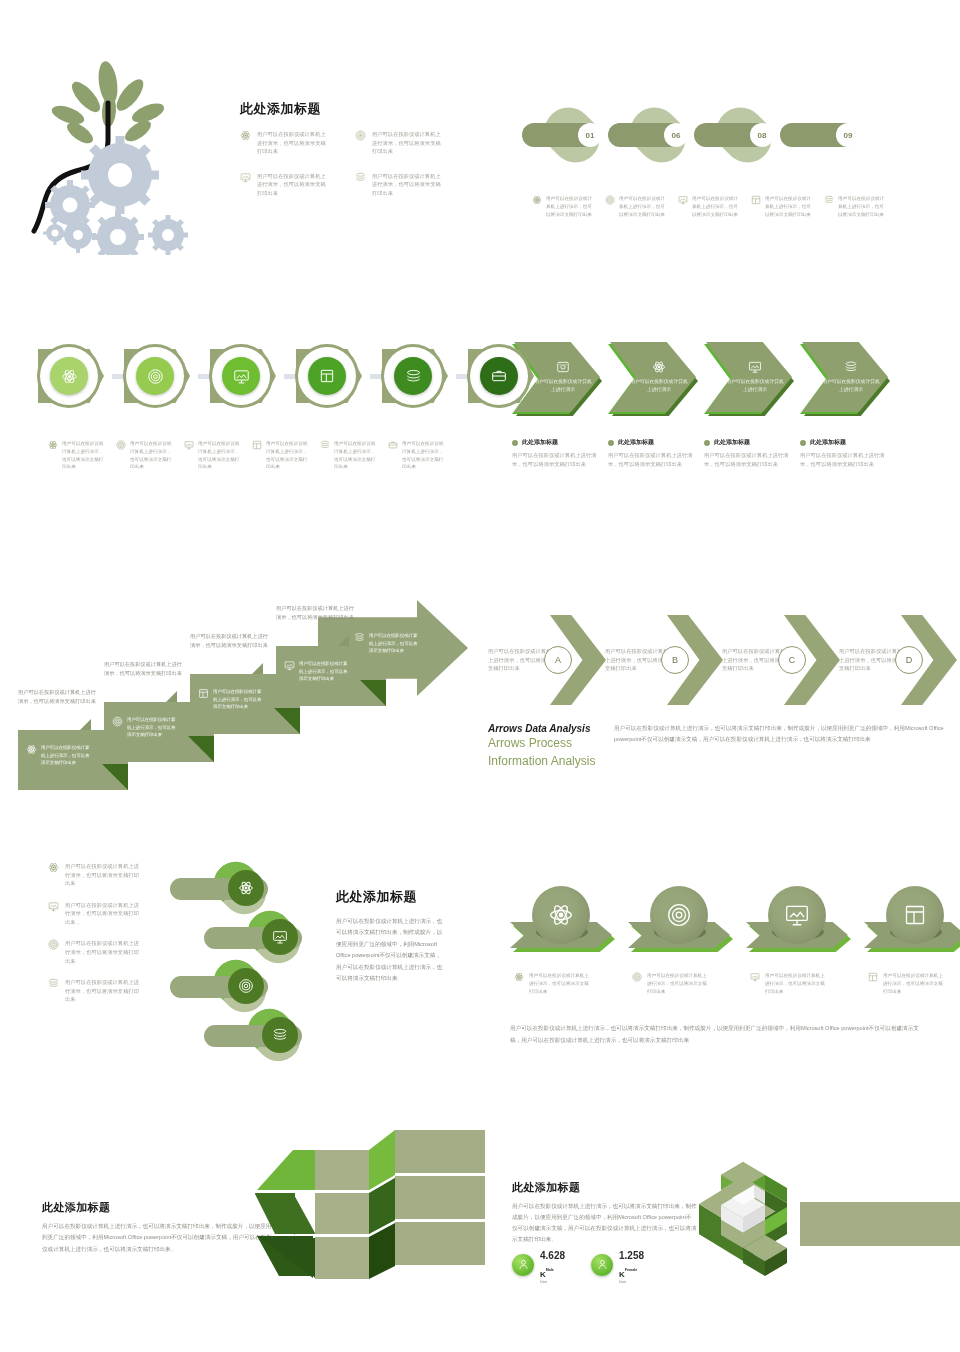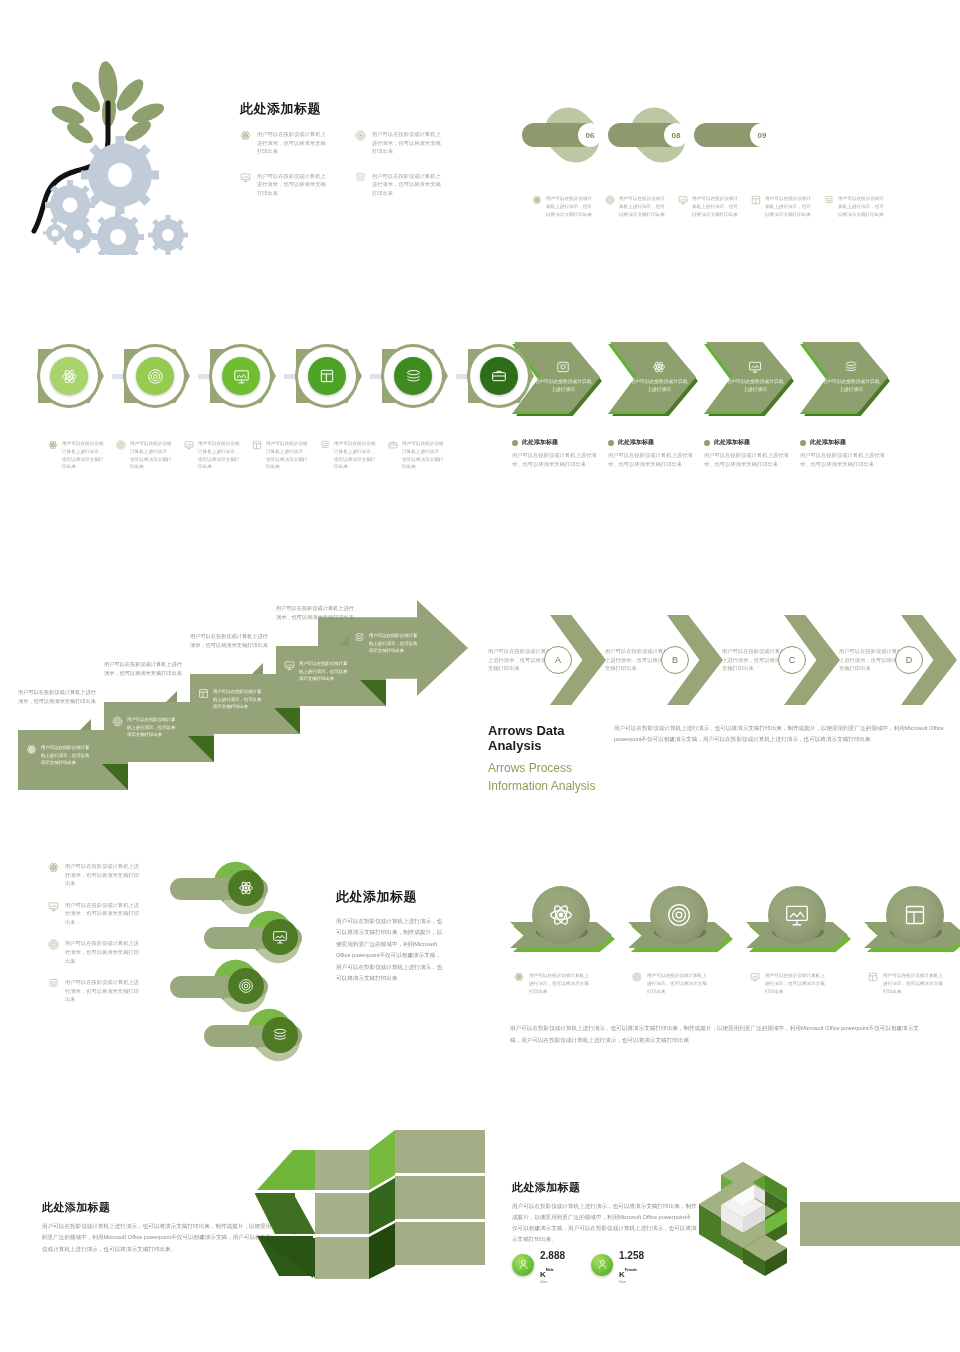--- a/index.html
+++ b/index.html
@@ -144,21 +144,21 @@
     clip-path:polygon(0 0, 38% 0, 100% 50%, 38% 100%, 0 100%, 58% 50%);
   }
   .abcd .circ {
     position:absolute; left:56px; top:31px; width:28px; height:28px;
     border-radius:50%; background:#fff; border:1px solid #8b9a6c;
     display:flex; align-items:center; justify-content:center;
     font-size:9px; color:#6d7b50; z-index:3;
   }
   #s6 .foot { position:absolute; left:8px; top:163px; width:460px; display:flex; gap:18px; }
   #s6 .foot .lbl { width:108px; }
-  #s6 .lbl .l1 { font-size:13px; font-weight:bold; color:#1b1b1b; margin-bottom:6px; }
+  #s6 .lbl .l1 { font-size:10px; font-weight:bold; color:#1b1b1b; margin-bottom:0;font-style:italic; }
   #s6 .lbl .l2 { font-size:12px; color:#8ba05c; line-height:1.5; }
   #s6 .foot .para { flex:1; font-size:5.6px; line-height:1.95; color:#8c8c85; }
 
   
   #s7 { left:0; top:840px; width:480px; height:290px; }
   #s7 .leftlist { position:absolute; left:48px; top:22px; width:110px; }
   #s7 .leftlist .li { display:flex; gap:6px; margin-bottom:13px; }
   #s7 .leftlist .tx { width:78px; }
   .fan { position:absolute; left:170px; top:18px; width:170px; height:210px; }
   .fanitem { position:absolute; width:118px; height:62px; }
@@ -388,20 +388,25 @@
     </div>
   </div>
 </div>
 
 <div class="slide" id="s2">
   <div class="pillrow">
 
     <div class="pillgrp">
       <div class="pill-head"></div>
       <div class="pill-body"></div>
+      <div class="pill-num">01</div>
+    </div>
+    <div class="pillgrp">
+      <div class="pill-head"></div>
+      <div class="pill-body"></div>
       <div class="pill-num">06</div>
     </div>
     <div class="pillgrp">
       <div class="pill-head"></div>
       <div class="pill-body"></div>
       <div class="pill-num">08</div>
     </div>
     <div class="pillgrp">
       <div class="pill-body"></div>
       <div class="pill-num">09</div>
@@ -1123,21 +1128,21 @@
 
   <div class="stats">
     <div class="st">
       <span class="stcirc">
         <svg width="13" height="13" viewBox="0 0 24 24" fill="none" stroke="#fff" stroke-width="1.5">
           <circle cx="12" cy="8" r="3.6"></circle>
             <path d="M5.5 20c0-3.6 2.9-6.4 6.5-6.4S18.5 16.4 18.5 20"></path>
         </svg>
       </span>
       <span>
-        <span class="stnum">2.888</span>
+        <span class="stnum">4.628</span>
         <span style="display:block">
           <span class="stunit">K</span><span class="stsup">Male</span>
           <span class="stsub">User</span>
         </span>
       </span>
     </div>
 
     <div class="st">
       <span class="stcirc">
         <svg width="13" height="13" viewBox="0 0 24 24" fill="none" stroke="#fff" stroke-width="1.5">

